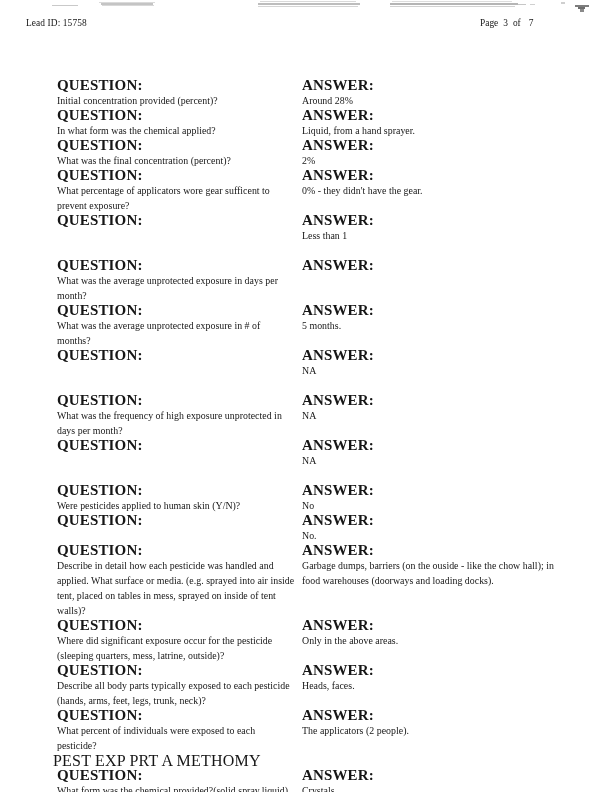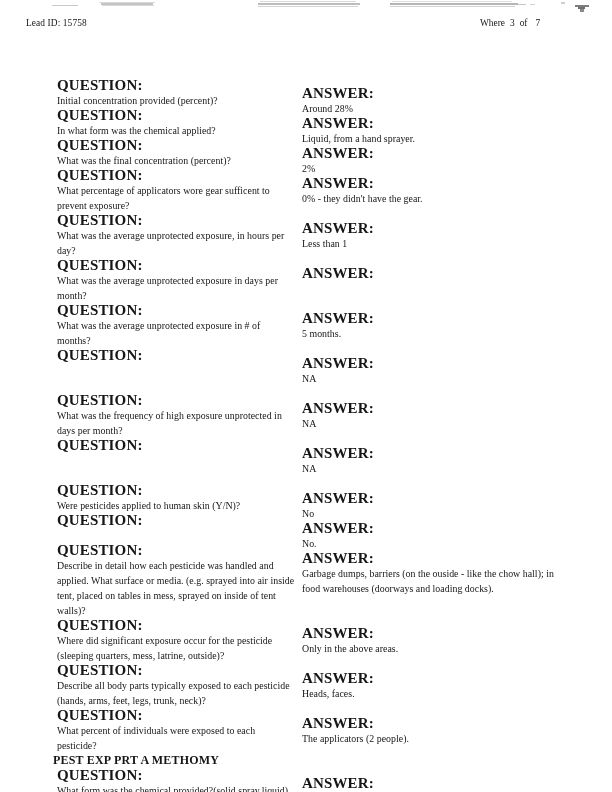--- a/index.html
+++ b/index.html
@@ -83,38 +83,37 @@
   }
   .col-q {
     position: absolute;
     left: 57px;
     width: 238px;
   }
   .col-a {
     position: absolute;
     left: 302px;
     width: 272px;
-    margin-top: 8px;
   }
   .lbl {
     font-weight: bold;
     font-size: 15px;
     line-height: 15px;
     letter-spacing: 0.15px;
   }
   .txt {
     font-size: 9.9px;
     line-height: 15px;
     letter-spacing: 0.02px;
   }
   .section-heading {
     position: absolute;
     left: 53px;
-    font-weight: bold;
-    font-size: 12px;
+    font-weight: normal;
+    font-size: 16px;
     line-height: 15px;
     letter-spacing: 0.2px;
     white-space: nowrap;
   }
 </style>
 </head>
 <body>
 
 <div class="scan-artifacts">
   <div class="scan-mark m1"></div>
@@ -131,21 +130,21 @@
   <div class="scan-mark m12"></div>
   <div class="scan-mark m13"></div>
   <div class="scan-mark m14"></div>
   <div class="scan-mark m15"></div>
   <div class="scan-mark m16"></div>
 </div>
 
 <div class="page-header">
   <div class="lead-id">Lead ID: 15758</div>
   <div class="page-number">
-    <span class="pn-word">Where</span><span class="pn-cur">3</span><span class="pn-of">of</span><span class="pn-total">7</span>
+    <span class="pn-word">Page</span><span class="pn-cur">3</span><span class="pn-of">of</span><span class="pn-total">7</span>
   </div>
 </div>
 
 <div class="qa-body" id="qa-body">
     <div class="qa-row" style="position: absolute; top: 0px; height: 30px;">
       <div class="col-q" style="top: 0px;">
         <div class="lbl">QUESTION:</div>
         <div class="txt">Initial concentration provided (percent)?</div>
       </div>
       <div class="col-a" style="top: 0px;">
@@ -179,21 +178,20 @@
         <div class="txt">What percentage of applicators wore gear sufficent to prevent exposure?</div>
       </div>
       <div class="col-a" style="top: 0px;">
         <div class="lbl">ANSWER:</div>
         <div class="txt">0% - they didn't have the gear.</div>
       </div>
     </div>
     <div class="qa-row" style="position: absolute; top: 135px; height: 45px;">
       <div class="col-q" style="top: 0px;">
         <div class="lbl">QUESTION:</div>
-        <div class="txt">What was the average unprotected exposure, in hours per day?</div>
       </div>
       <div class="col-a" style="top: 0px;">
         <div class="lbl">ANSWER:</div>
         <div class="txt">Less than 1</div>
       </div>
     </div>
     <div class="qa-row" style="position: absolute; top: 180px; height: 45px;">
       <div class="col-q" style="top: 0px;">
         <div class="lbl">QUESTION:</div>
         <div class="txt">What was the average unprotected exposure in days per month?</div>

